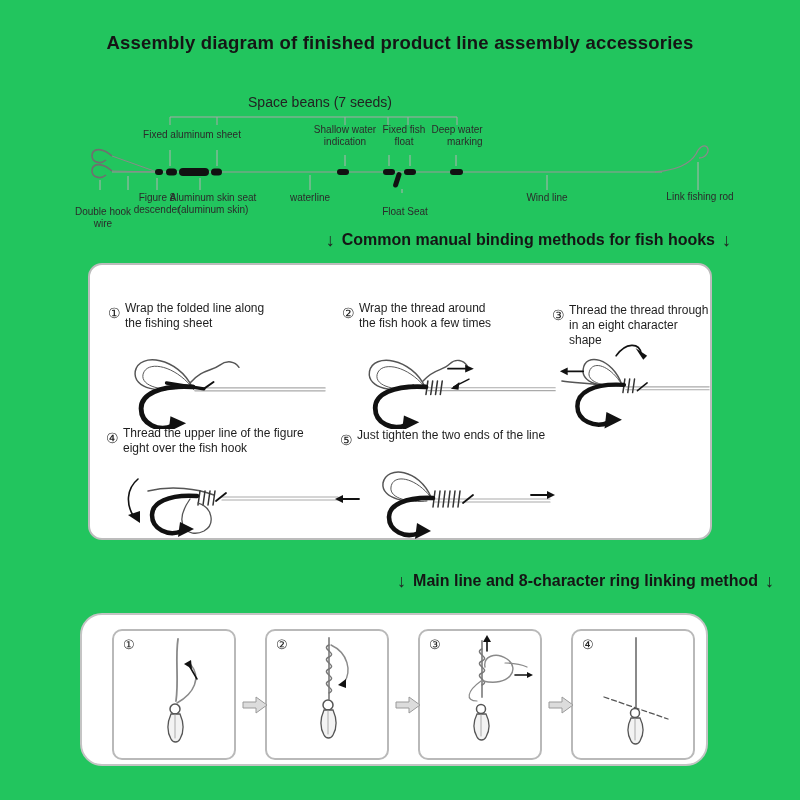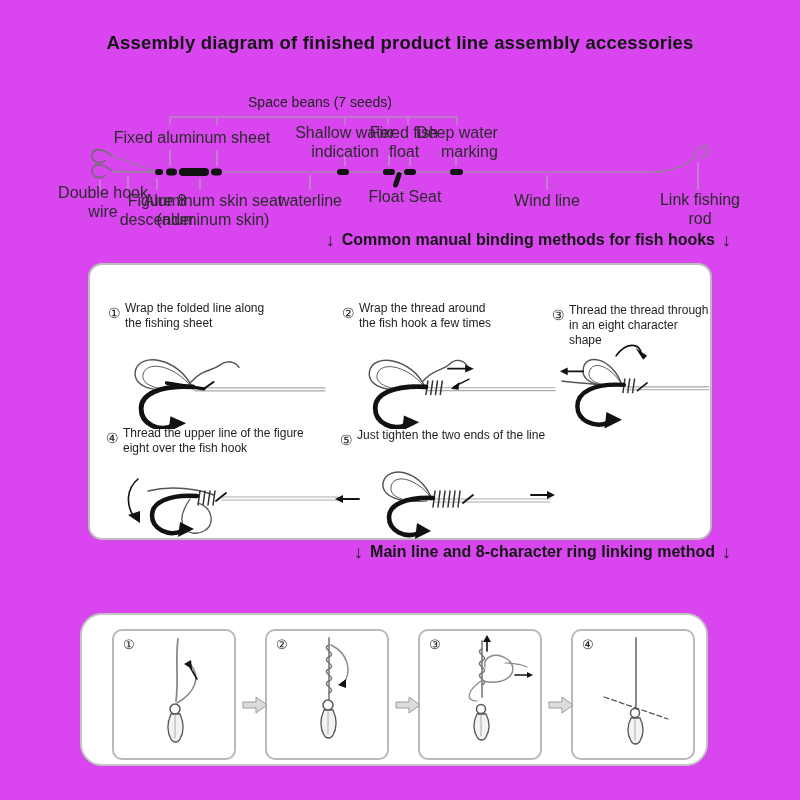--- a/index.html
+++ b/index.html
@@ -1,21 +1,21 @@
 <!DOCTYPE html>
 <html><head>
 <meta charset="utf-8">
 <style>
   html,body{margin:0;padding:0;background:#fff;}
-  .page{position:relative;width:800px;height:800px;background:#d946ef;overflow:hidden;
+  .page{position:relative;width:800px;height:800px;background:#22c55e;overflow:hidden;
         font-family:"Liberation Sans",sans-serif;color:#1a1a1a;}
   .abs{position:absolute;}
   .title{position:absolute;top:32px;left:0;width:800px;text-align:center;
          font-size:18.5px;font-weight:bold;color:#151515;letter-spacing:.2px;}
-  .lbl{position:absolute;transform:translateX(-50%);text-align:center;font-size:16px;
+  .lbl{position:absolute;transform:translateX(-50%);text-align:center;font-size:10px;
        color:#2b2b2b;white-space:pre-line;line-height:1.18;}
   .lbl.big{font-size:14px;color:#222;}
   .heading{position:absolute;left:0;width:738px;text-align:right;font-size:16px;
            font-weight:bold;color:#151515;}
   .heading .arr{font-weight:400;font-size:18px;padding:0 7px;position:relative;top:1px;color:#222;}
   .box1{position:absolute;left:88px;top:263px;width:624px;height:277px;background:#fff;
         border:2px solid #bcbcbc;border-radius:14px;box-sizing:border-box;}
   .box2{position:absolute;left:80px;top:613px;width:628px;height:153px;background:#fff;
         border:2px solid #c4c4c4;border-radius:22px;box-sizing:border-box;}
   .step-num{position:absolute;font-size:14px;color:#222;}
@@ -91,28 +91,28 @@
 
     <div class="lbl big" style="left:320px;top:6px;">Space beans (7 seeds)</div>
     <div class="lbl" style="left:192px;top:41px;">Fixed aluminum sheet</div>
     <div class="lbl" style="left:345px;top:36px;">Shallow water
 indication</div>
     <div class="lbl" style="left:404px;top:36px;">Fixed fish
 float</div>
     <div class="lbl" style="left:457px;top:36px;text-align:right;">Deep water
 marking</div>
 
-    <div class="lbl" style="left:103px;top:96px;">Double hook
+    <div class="lbl" style="left:103px;top:118px;">Double hook
 wire</div>
     <div class="lbl" style="left:157px;top:104px;">Figure 8
 descender</div>
     <div class="lbl" style="left:213px;top:104px;">Aluminum skin seat
 (aluminum skin)</div>
     <div class="lbl" style="left:310px;top:104px;">waterline</div>
-    <div class="lbl" style="left:405px;top:100px;">Float Seat</div>
+    <div class="lbl" style="left:405px;top:118px;">Float Seat</div>
     <div class="lbl" style="left:547px;top:104px;text-align:right;">Wind line</div>
     <div class="lbl" style="left:700px;top:103px;">Link fishing rod</div>
   </div>
 
   <div class="heading" style="top:229px;">
     <span class="arr">↓</span><span>Common manual binding methods for fish hooks</span><span class="arr">↓</span>
   </div>
 
   <div class="box1">
 
@@ -210,21 +210,21 @@
         <path d="M196,38 H212" stroke="#111" stroke-width="1.8"></path>
         <path d="M128,46 L138,38" stroke="#111" stroke-width="1.8"></path>
         <path d="M98,41 C70,40 54,48 54,60 C54,74 70,82 84,76" stroke="#111" stroke-width="4.6"></path>
       </g>
       <polygon points="8,38 0,42 8,46" fill="#111"></polygon>
       <polygon points="212,34 220,38 212,42" fill="#111"></polygon>
       <polygon points="80,82 96,74 82,66" fill="#111"></polygon>
     </svg>
   </div>
 
-  <div class="heading" style="top:541px;">
+  <div class="heading" style="top:570px;margin-left:43px;">
     <span class="arr">↓</span><span>Main line and 8-character ring linking method</span><span class="arr">↓</span>
   </div>
 
   <div class="box2">
 
     <div class="panel" style="left:30px;">
       <span class="pnum">①</span>
       <svg class="abs" style="left:7px;top:2px;" width="110" height="123" viewBox="0 0 110 123">
         <g fill="none" stroke-linecap="round">
           <path d="M57,6 C54,26 58,46 55,68" stroke="#8a8a8a" stroke-width="1.8"></path>

